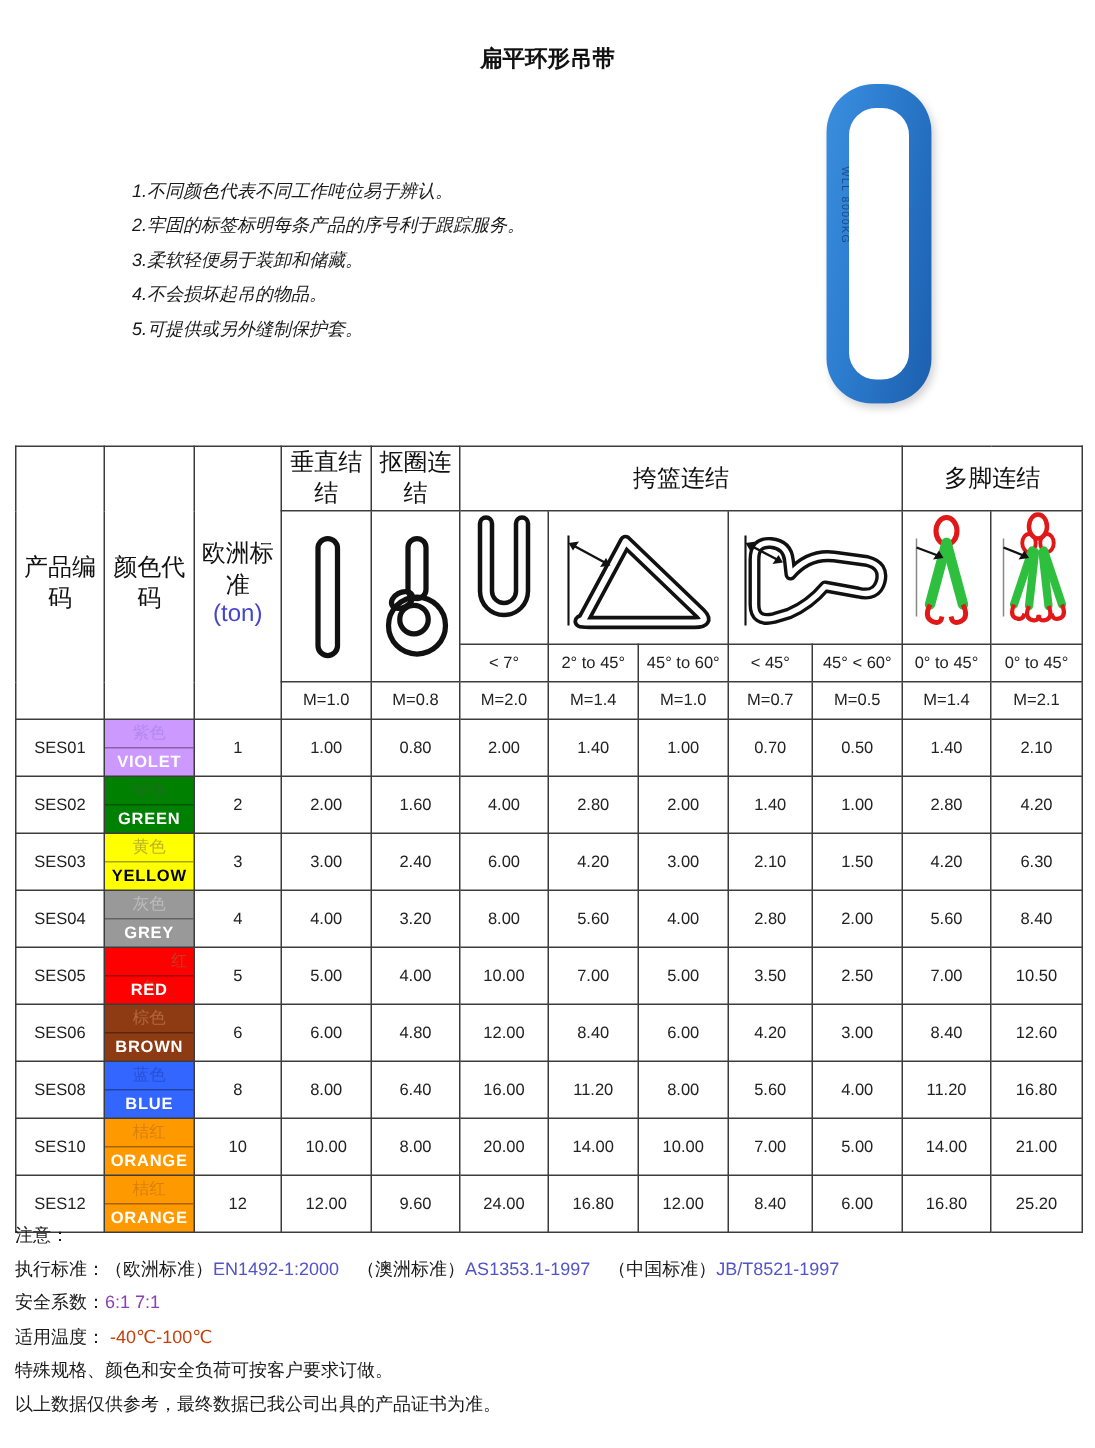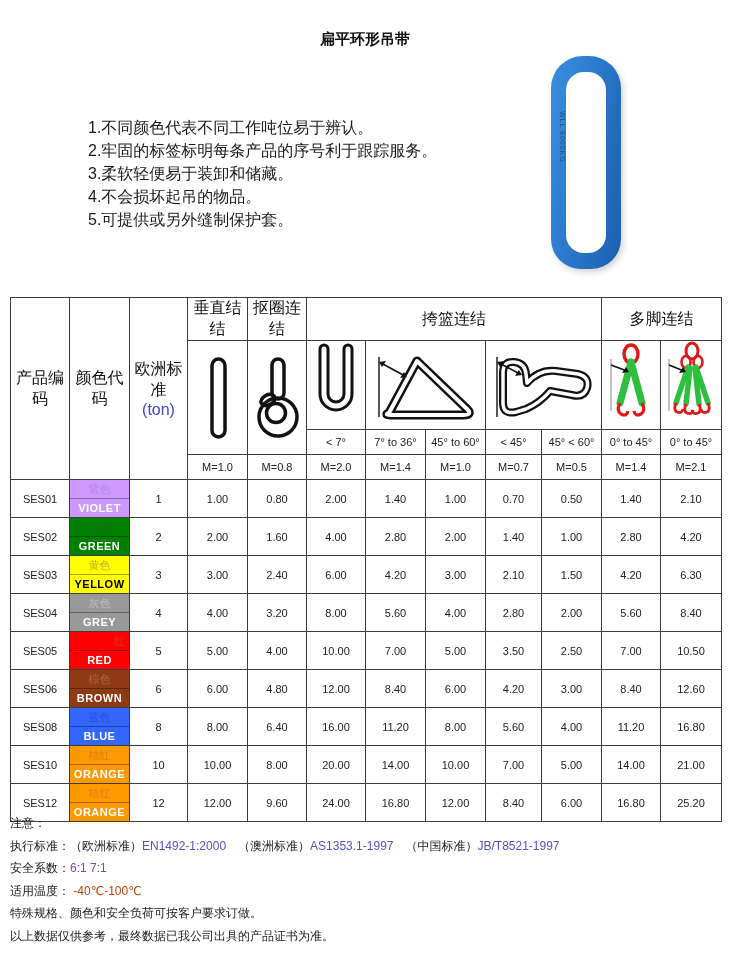--- a/index.html
+++ b/index.html
@@ -1,20 +1,20 @@
 <!DOCTYPE html>
 <html><head>
 <meta charset="utf-8">
 <style>
   html,body{margin:0;padding:0;background:#fff;}
   .page{position:relative;width:730px;height:965px;background:#ffffff;
         font-family:"Liberation Sans","DejaVu Sans",sans-serif;color:#1a1a1a;overflow:hidden;}
   .title{position:absolute;top:30px;left:0;width:730px;text-align:center;
          font-size:15px;font-weight:bold;margin:0;color:#111;}
-  .features{position:absolute;left:88px;top:116px;font-size:16px;}
+  .features{position:absolute;left:88px;top:116px;font-size:12px;font-style:italic;}
   .features .feat{line-height:23px;white-space:nowrap;}
   
   .sling{position:absolute;left:551px;top:56px;width:70px;height:213px;}
   .sling-outer{position:absolute;inset:0;border-radius:32px 32px 30px 30px;
                background:linear-gradient(100deg,#3b8ede 0%,#2e7fd2 35%,#1c5fae 100%);
                box-shadow:2px 3px 6px rgba(0,0,0,0.18);}
   .sling-inner{position:absolute;left:15px;right:15px;top:16px;bottom:16px;
                border-radius:18px;background:#ffffff;}
   .sling-label{position:absolute;left:1px;top:55px;width:14px;
                writing-mode:vertical-rl;font-size:7px;letter-spacing:1px;opacity:.85;}
@@ -158,21 +158,21 @@
             <path d="M24,63 q-3,7 1,9 q5,2 6,-3" fill="none" stroke="#e01818" stroke-width="2.8"></path>
             <path d="M46,62 q3,7 -1,9 q-5,2 -6,-3" fill="none" stroke="#e01818" stroke-width="2.8"></path>
             <path d="M37,63 q3,7 -1,9 q-5,2 -6,-3" fill="none" stroke="#e01818" stroke-width="2.8"></path>
             <line x1="7" y1="24" x2="22" y2="30" stroke="#111" stroke-width="1.5"></line>
             <path d="M24,31 l-7,1 4,-6 Z" fill="#111"></path>
           </svg>
         </td>
       </tr>
       <tr class="tr-angle">
         <td class="angle-cell">&lt; 7°</td>
-        <td class="angle-cell">7° to 36°</td>
+        <td class="angle-cell">2° to 45°</td>
         <td class="angle-cell">45° to 60°</td>
         <td class="angle-cell">&lt; 45°</td>
         <td class="angle-cell">45° &lt; 60°</td>
         <td class="angle-cell">0° to 45°</td>
         <td class="angle-cell">0° to 45°</td>
       </tr>
       <tr class="tr-m">
         <td class="m-cell">M=1.0</td>
         <td class="m-cell">M=0.8</td>
         <td class="m-cell">M=2.0</td>

